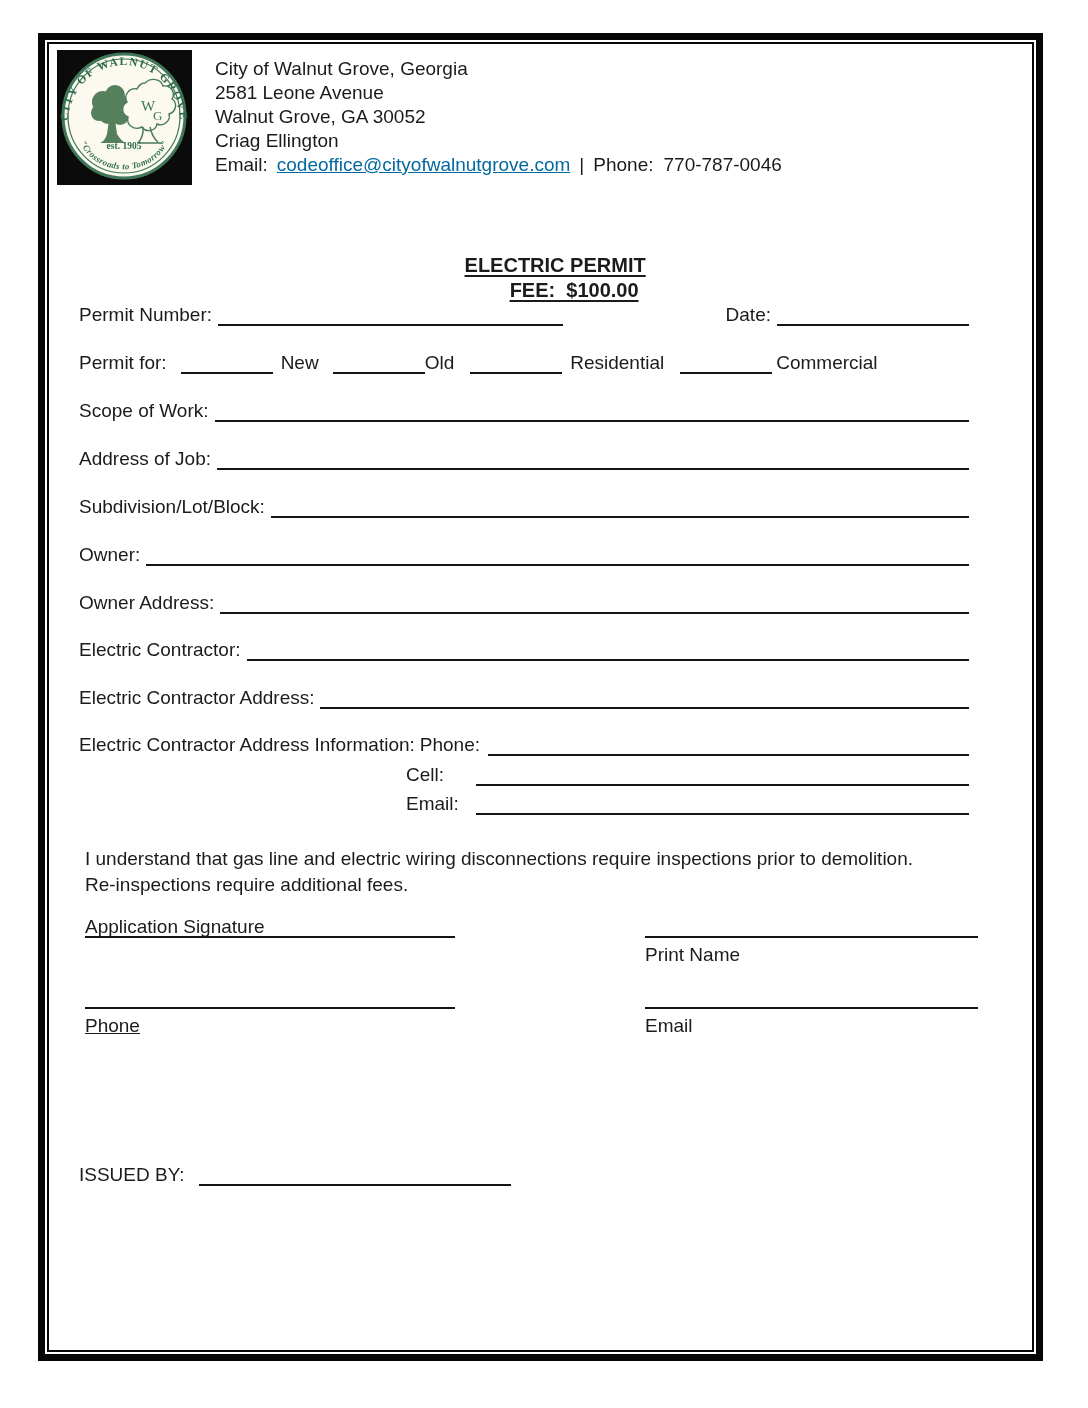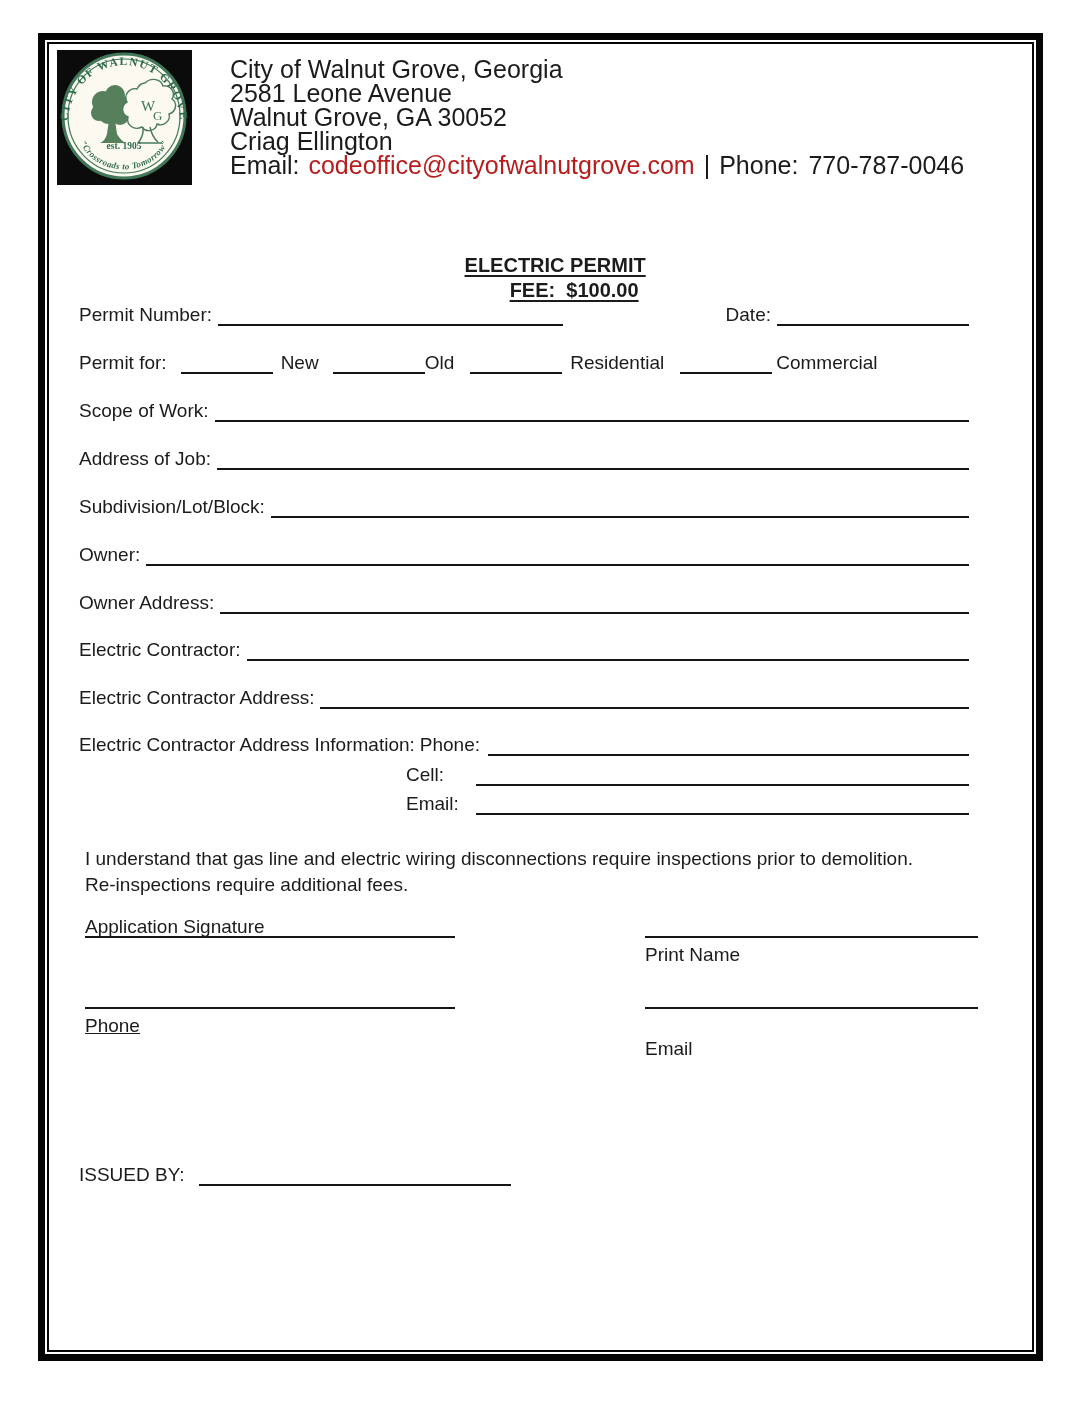--- a/index.html
+++ b/index.html
@@ -9,24 +9,24 @@
   }
   
   .frame-outer {
     position:absolute; left:38px; top:33px; width:1005px; height:1328px;
     border:7px solid #060606; box-sizing:border-box; pointer-events:none;
   }
   .frame-inner { position:absolute; inset:2px; border:2px solid #060606; }
 
   .logo { position:absolute; left:57px; top:50px; width:135px; height:135px; }
 
-  .header-text { position:absolute; left:230px; top:57px; font-size:25px; line-height:24px; }
+  .header-text { position:absolute; left:215px; top:57px; font-size:19px; line-height:24px; }
   .header-text div { white-space:pre; }
   .hline { display:flex; align-items:baseline; }
-  .link { color:#b91c1c; cursor:pointer; }
+  .link { color:#0369a1; text-decoration:underline; cursor:pointer; }
   .hline .sep { margin:0 9px; }
   .hline .plabel { margin-right:10px; }
   .hline .elabel { margin-right:9px; }
 
   .title-line { position:absolute; left:0; width:1088px; text-align:center;
     font-size:20px; font-weight:bold; white-space:pre; }
   .title-line span { text-decoration:underline; text-decoration-thickness:2px; text-underline-offset:3px; }
 
   .frow {
     position:absolute; left:79px; width:890px; height:26px;
@@ -187,20 +187,20 @@
   </div>
 
   <div class="rule" style="left:85px; top:936px; width:370px;"></div>
   <div class="rule" style="left:645px; top:936px; width:333px;"></div>
   <div class="sig-label" style="left:85px; top:916px;">Application Signature</div>
   <div class="sig-label" style="left:645px; top:944px;">Print Name</div>
 
   <div class="rule" style="left:85px; top:1007px; width:370px;"></div>
   <div class="rule" style="left:645px; top:1007px; width:333px;"></div>
   <div class="sig-label" style="left:85px; top:1015px;text-decoration:underline;">Phone</div>
-  <div class="sig-label" style="left:645px; top:1015px;margin-top:23px;">Email</div>
+  <div class="sig-label" style="left:645px; top:1015px;">Email</div>
 
   <div class="frow issued-row" style="top:1160px;">
     <span>ISSUED BY:</span>
     <span class="fline" style="width:312px;"></span>
   </div>
 
 </div>
 
 </body></html>

